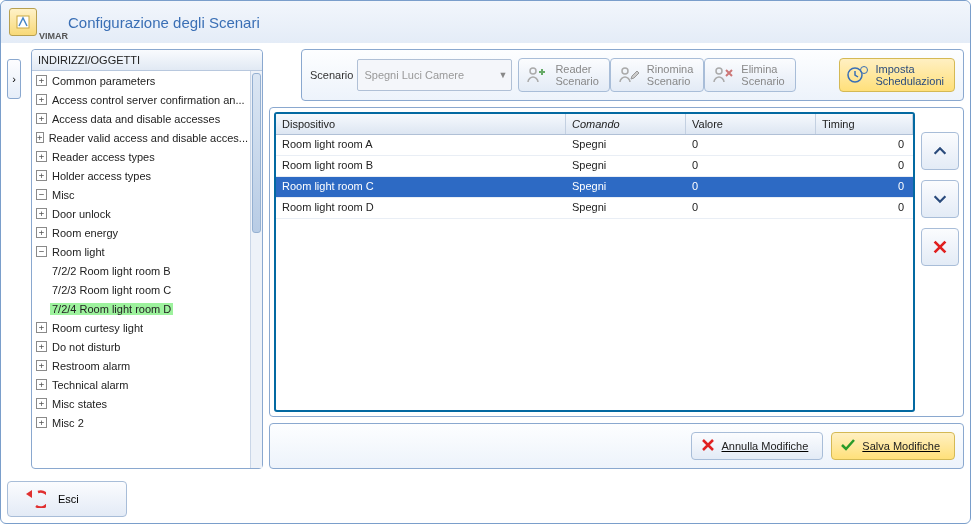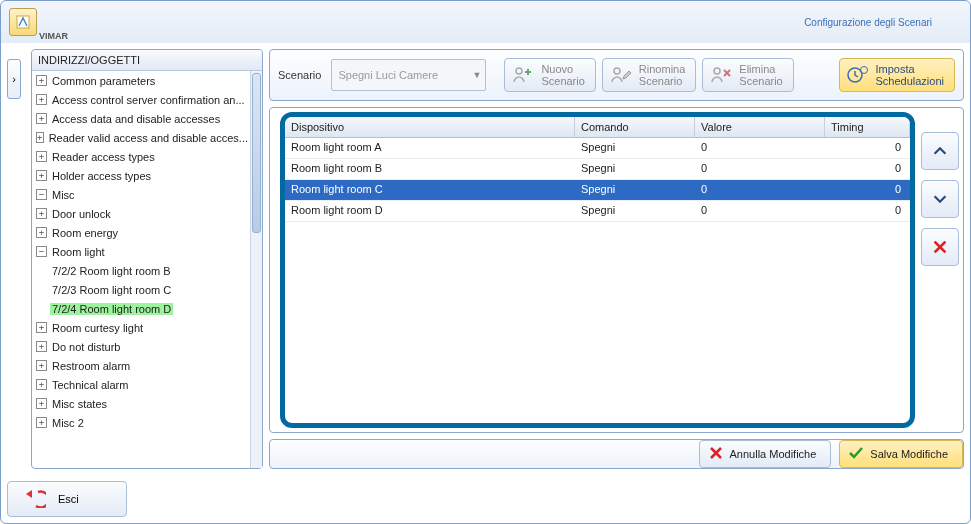--- a/index.html
+++ b/index.html
@@ -2,21 +2,21 @@
 <html><head>
 <meta charset="utf-8">
 <style>
 * { box-sizing: border-box; margin: 0; padding: 0; font-family: Tahoma, Arial, sans-serif; font-size: 11px; }
 body { width: 971px; height: 524px; background: #fff; border: 1px solid #7a9ecb; border-radius: 6px; overflow: hidden; display: flex; flex-direction: column; }
 
 .titlebar { height: 42px; background: linear-gradient(#f2f6fc, #e4ecf7); display: flex; align-items: center; padding: 0 8px; border-top-left-radius: 6px; border-top-right-radius: 6px; }
 .titlebar .logo { width: 28px; height: 28px; background: linear-gradient(#fff2c8, #f8d978); border: 1px solid #b8a050; border-radius: 3px; display:flex; align-items:center; justify-content:center; }
 .titlebar .logo svg { width:16px; height:16px; }
 .titlebar .brand { font-size: 9px; color:#555; margin-left:2px; align-self:flex-end; margin-bottom:2px; font-weight:bold;}
-.titlebar .title { flex:1; text-align:right; color:#3a6fb5; font-size:10px; }
+.titlebar .title { flex:1; text-align:left; color:#3a6fb5; font-size:15px; }
 
 .content { flex:1; display:flex; padding:6px; gap:6px; min-height:0; }
 
 .left-col { display:flex; flex-direction:column; width:232px; }
 .tree-wrap { flex:1; border:1px solid #8aa8cf; border-radius:4px; background:#fff; display:flex; min-height:0;}
 .expand-handle { width:14px; display:flex; align-items:center; justify-content:center; border:1px solid #8aa8cf; border-radius:3px; background:linear-gradient(#fdfdff,#e6eef9); margin-top:10px; height:40px; cursor:pointer; align-self:flex-start; margin-right:4px;}
 .tree-pane { flex:1; display:flex; flex-direction:column; min-width:0;}
 .tree-header { background:linear-gradient(#f9fbfe,#e1e9f4); border-bottom:1px solid #b8c8de; padding:4px 6px; font-weight:normal; color:#222; border-top-left-radius:4px; border-top-right-radius:4px;}
 .tree-body { flex:1; overflow:hidden; position:relative;}
 .tree-scroll-area { position:absolute; inset:0 12px 0 0; overflow:hidden;}
@@ -26,47 +26,47 @@
 .exp { width:11px; height:11px; border:1px solid #8a8a8a; display:inline-flex; align-items:center; justify-content:center; font-size:9px; line-height:9px; color:#555; background:#fff; font-family:monospace;}
 .dash { width:11px; display:inline-block;}
 .lvl1 { padding-left: 18px; }
 .lvl2 { padding-left: 36px; }
 .tree-body li.sel .label-span { background:#9df29d; }
 .label-span { padding:0 2px; }
 .vscroll { position:absolute; right:0; top:0; bottom:0; width:12px; background:#eef2f8; border-left:1px solid #cad6e7;}
 .vscroll .thumb { position:absolute; left:1px; right:1px; top:2px; height:160px; background:linear-gradient(#dbe6f3,#b8cce5); border:1px solid #95b0d1; border-radius:3px;}
 
 .right-col { flex:1; display:flex; flex-direction:column; gap:6px; min-width:0;}
-.toolbar-panel { border:1px solid #8aa8cf; border-radius:4px; background:linear-gradient(#fdfeff,#edf3fb); padding:8px; display:flex; align-items:center; gap:6px;}
+.toolbar-panel { border:1px solid #8aa8cf; border-radius:4px; background:linear-gradient(#fdfeff,#edf3fb); padding:8px; display:flex; align-items:center; margin-left:32px;}
 .toolbar-panel .lbl { color:#333; margin-right:4px;}
 .combo { width:155px; height:32px; border:1px solid #b0c0d6; background:#f4f6fa; display:flex; align-items:center; padding:0 6px; color:#999; position:relative; border-radius:2px;}
 .combo .chev { position:absolute; right:4px; color:#888; font-size:9px;}
 .tb-btn { height:34px; border:1px solid #a8bdd8; border-radius:4px; background:linear-gradient(#fbfcfe,#e3ebf6); display:flex; align-items:center; padding:0 10px 0 6px; gap:6px; cursor:pointer; color:#888;}
 .tb-btn.enabled { color:#2a4b7c;}
 .tb-btn .ico { width:24px; height:24px; display:flex; align-items:center; justify-content:center;}
 .tb-btn .txt { display:flex; flex-direction:column; line-height:12px; font-size:11px; text-align:left;}
 .tb-btn.schedule { background:linear-gradient(#fff0c2,#ffe07a); border-color:#d4b955; color:#2a4b7c;}
 
 .main-panel { flex:1; border:1px solid #8aa8cf; border-radius:4px; background:#fff; display:flex; gap:6px; padding:4px; min-height:0;}
-.grid-container { flex:1; border:5px solid #0369a1; border-radius:12px; display:flex; flex-direction:column; overflow:hidden;margin-left:6px;}
+.grid-container { flex:1; border:2px solid #0369a1; border-radius:3px; display:flex; flex-direction:column; overflow:hidden;}
 .grid-header { display:flex; background:linear-gradient(#f6f9fd,#dde6f2); border-bottom:1px solid #b0c0d6;}
 .grid-header .gh { padding:4px 6px; border-right:1px solid #c3d0e1; color:#222;}
-.gh.c0{ width:290px;} .gh.c1{ width:120px;} .gh.c2{ width:130px;} .gh.c3{ flex:1;}
+.gh.c0{ width:290px;} .gh.c1{ width:120px;font-style:italic;} .gh.c2{ width:130px;} .gh.c3{ flex:1;}
 .grid-body { flex:1; overflow:auto;}
 .grow { display:flex; border-bottom:1px solid #e9eef5; height:21px; align-items:stretch;}
 .grow .gc { padding:3px 6px; border-right:1px solid transparent; color:#222;}
 .gc.c0{ width:290px;} .gc.c1{ width:120px;} .gc.c2{ width:130px; text-align:left;} .gc.c3{ flex:1; text-align:right; padding-right:8px;}
 .grow.selected { background:#2d6ac4; color:#fff;}
 .grow.selected .gc { color:#fff;}
 
 .side-buttons { display:flex; flex-direction:column; gap:10px; padding-top:20px;}
 .sq-btn { width:38px; height:38px; border:1px solid #a8bdd8; border-radius:4px; background:linear-gradient(#fbfcfe,#e3ebf6); display:flex; align-items:center; justify-content:center; cursor:pointer;}
 .sq-btn svg { width:18px; height:18px;}
 
-.footer-panel { border:1px solid #8aa8cf; border-radius:4px; background:linear-gradient(#fdfeff,#edf3fb); padding:0; display:flex; justify-content:flex-end; gap:8px;}
+.footer-panel { border:1px solid #8aa8cf; border-radius:4px; background:linear-gradient(#fdfeff,#edf3fb); padding:8px; display:flex; justify-content:flex-end; gap:8px;text-decoration:underline;}
 .ft-btn { height:28px; border:1px solid #a8bdd8; border-radius:4px; background:linear-gradient(#fbfcfe,#e3ebf6); display:flex; align-items:center; padding:0 14px 0 8px; gap:6px; cursor:pointer; color:#222;}
 .ft-btn.save { background:linear-gradient(#fff0c2,#ffe07a); border-color:#d4b955;justify-content:center;}
 
 .bottom-bar { padding:6px; display:flex; background:transparent;}
 .exit-btn { width:120px; height:36px; border:1px solid #a8bdd8; border-radius:4px; background:linear-gradient(#fbfcfe,#e3ebf6); display:flex; align-items:center; gap:12px; padding:16px 14px; cursor:pointer;}
 .exit-btn .arr { color:#e03030; }
 </style>
 </head>
 <body>
 
@@ -227,21 +227,21 @@
       <div style="flex:0 0 6px"></div>
       <div class="tb-btn">
         <span class="ico">
             <svg viewBox="0 0 24 24">
               <circle cx="8" cy="8" r="3" fill="none" stroke="#aaa" stroke-width="1.5"></circle>
               <path d="M3 19c0-3 3-5 5-5s5 2 5 5" fill="none" stroke="#aaa" stroke-width="1.5"></path>
               <path d="M17 6v6M14 9h6" stroke="#6a6" stroke-width="2"></path>
             </svg>
           </span>
         <span class="txt">
-            <span>Nuovo</span>
+            <span>Reader</span>
             <span>Scenario</span>
           </span>
       </div>
       <div class="tb-btn">
         <span class="ico">
             <svg viewBox="0 0 24 24">
               <circle cx="8" cy="8" r="3" fill="none" stroke="#aaa" stroke-width="1.5"></circle>
               <path d="M3 19c0-3 3-5 5-5s5 2 5 5" fill="none" stroke="#aaa" stroke-width="1.5"></path>
               <path d="M15 13l5-5 2 2-5 5-3 1z" fill="#ccc" stroke="#999"></path>
             </svg>

